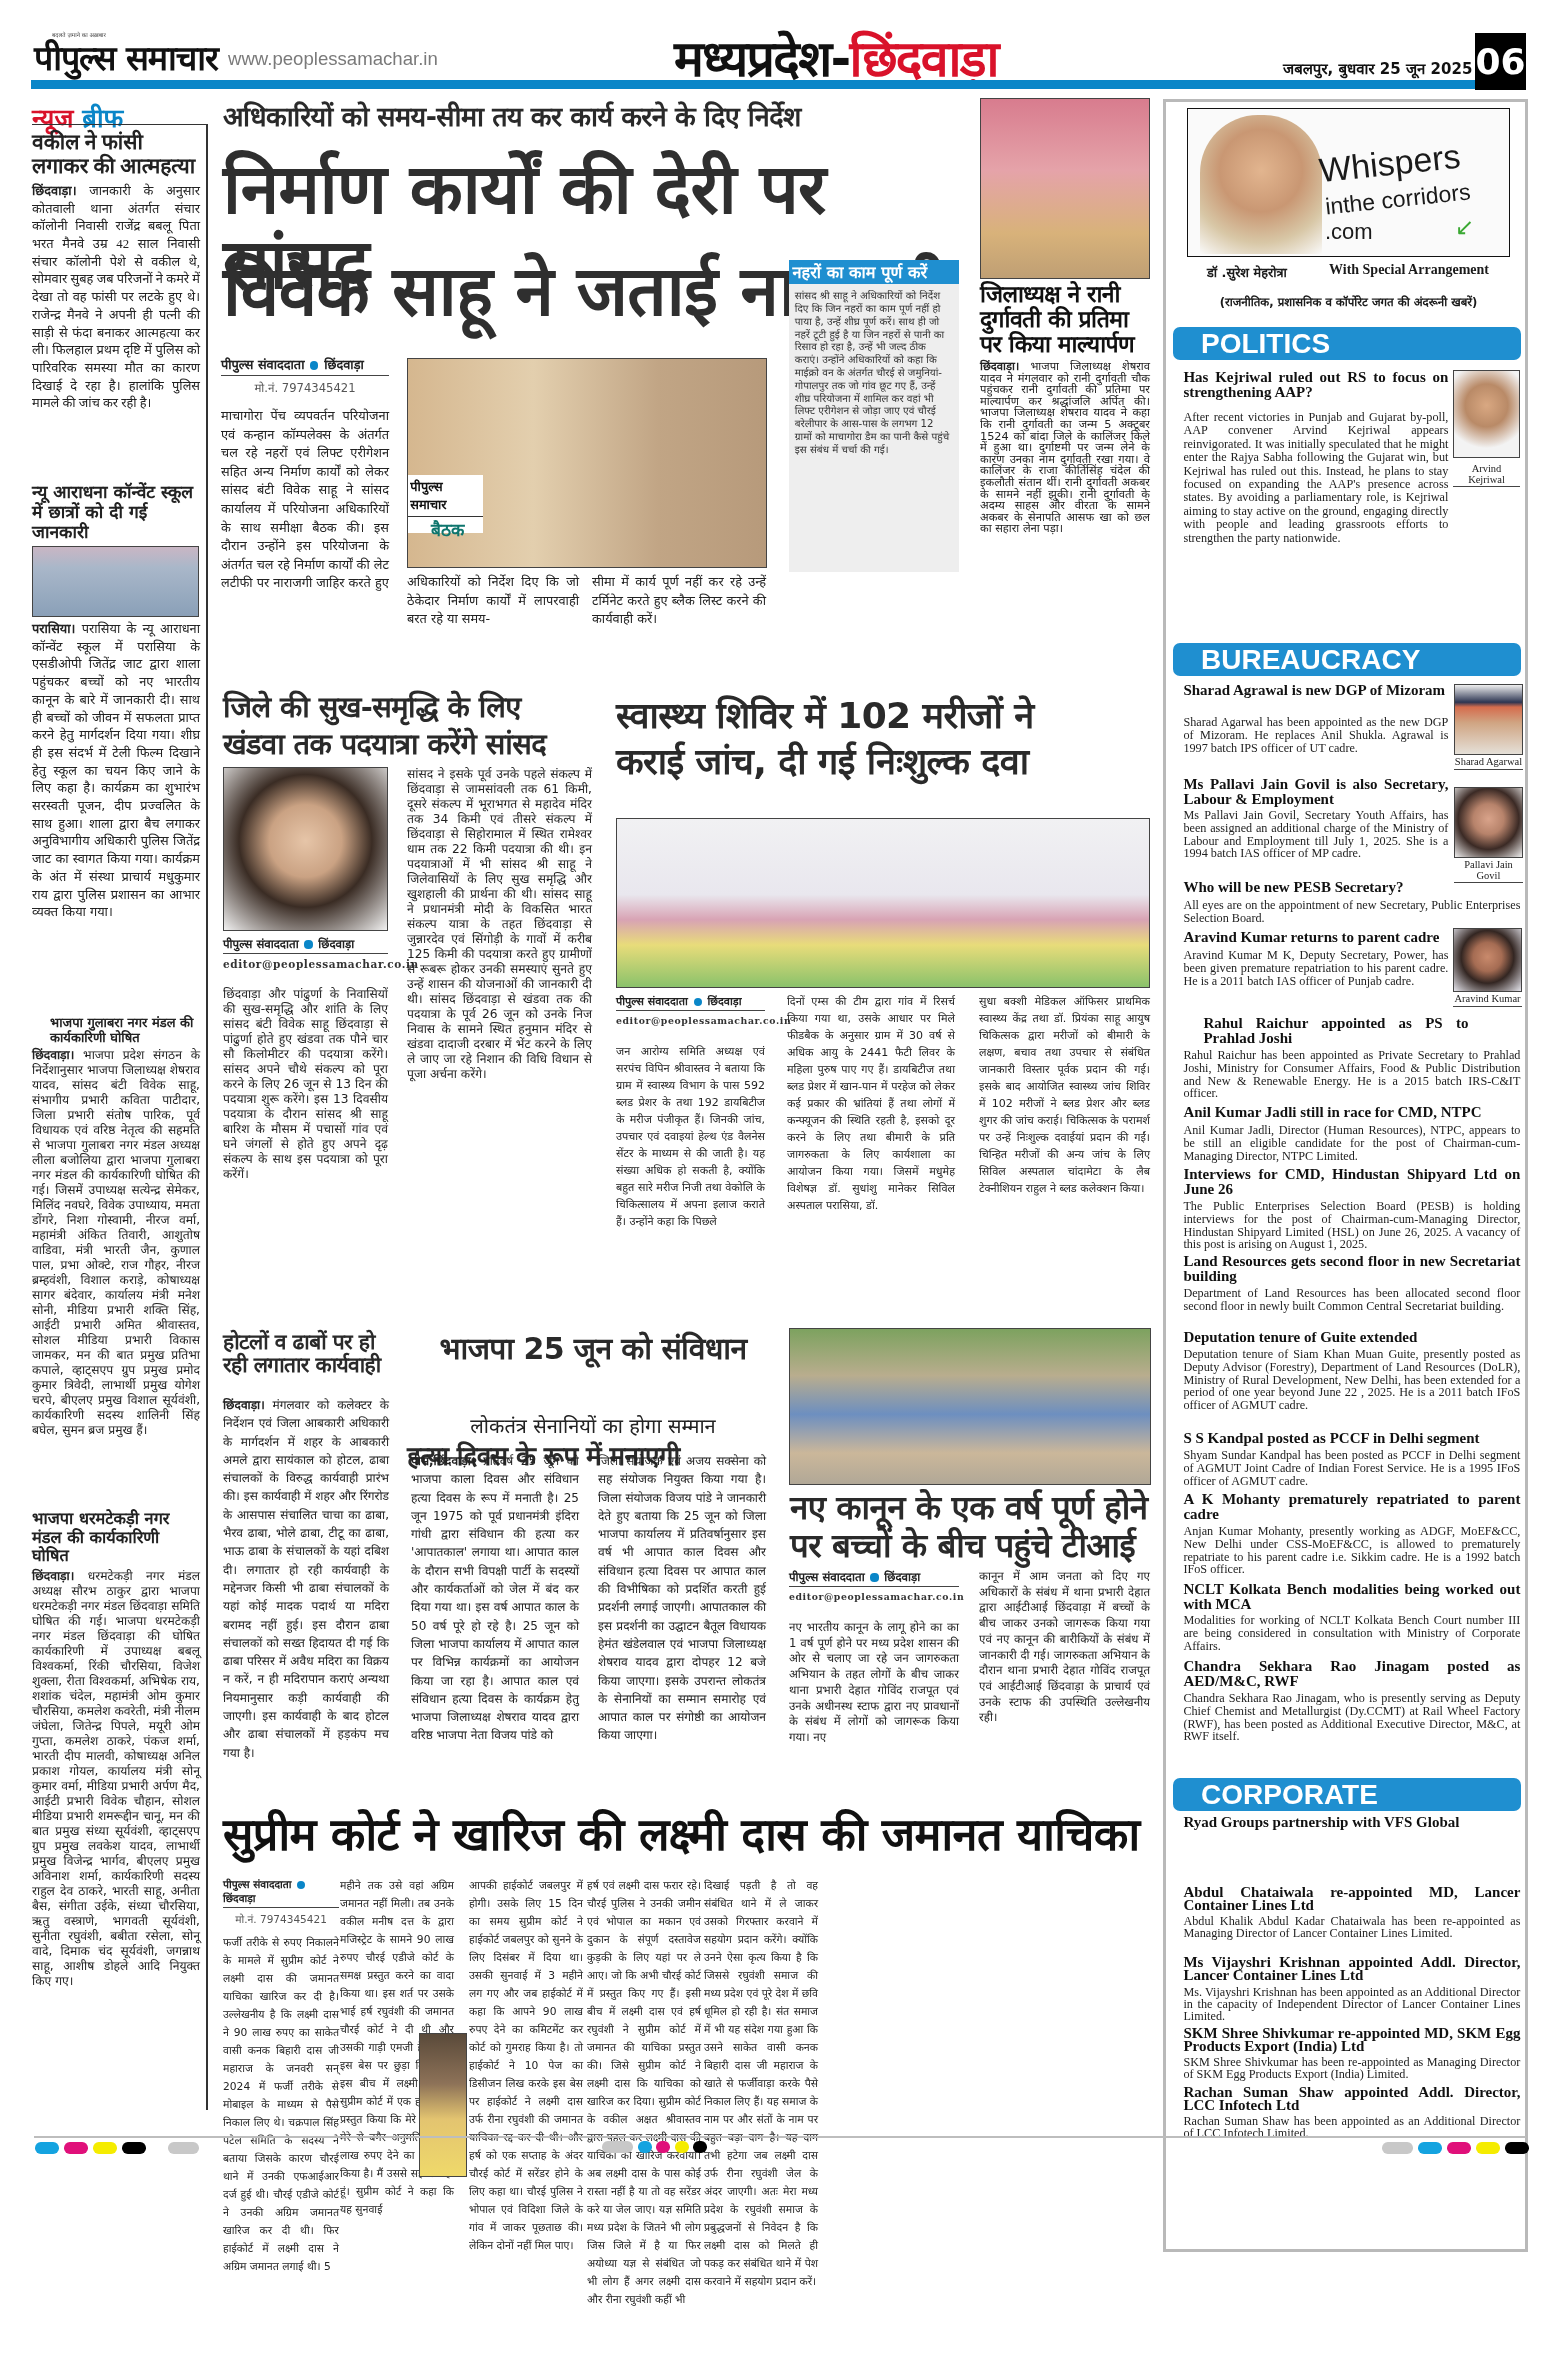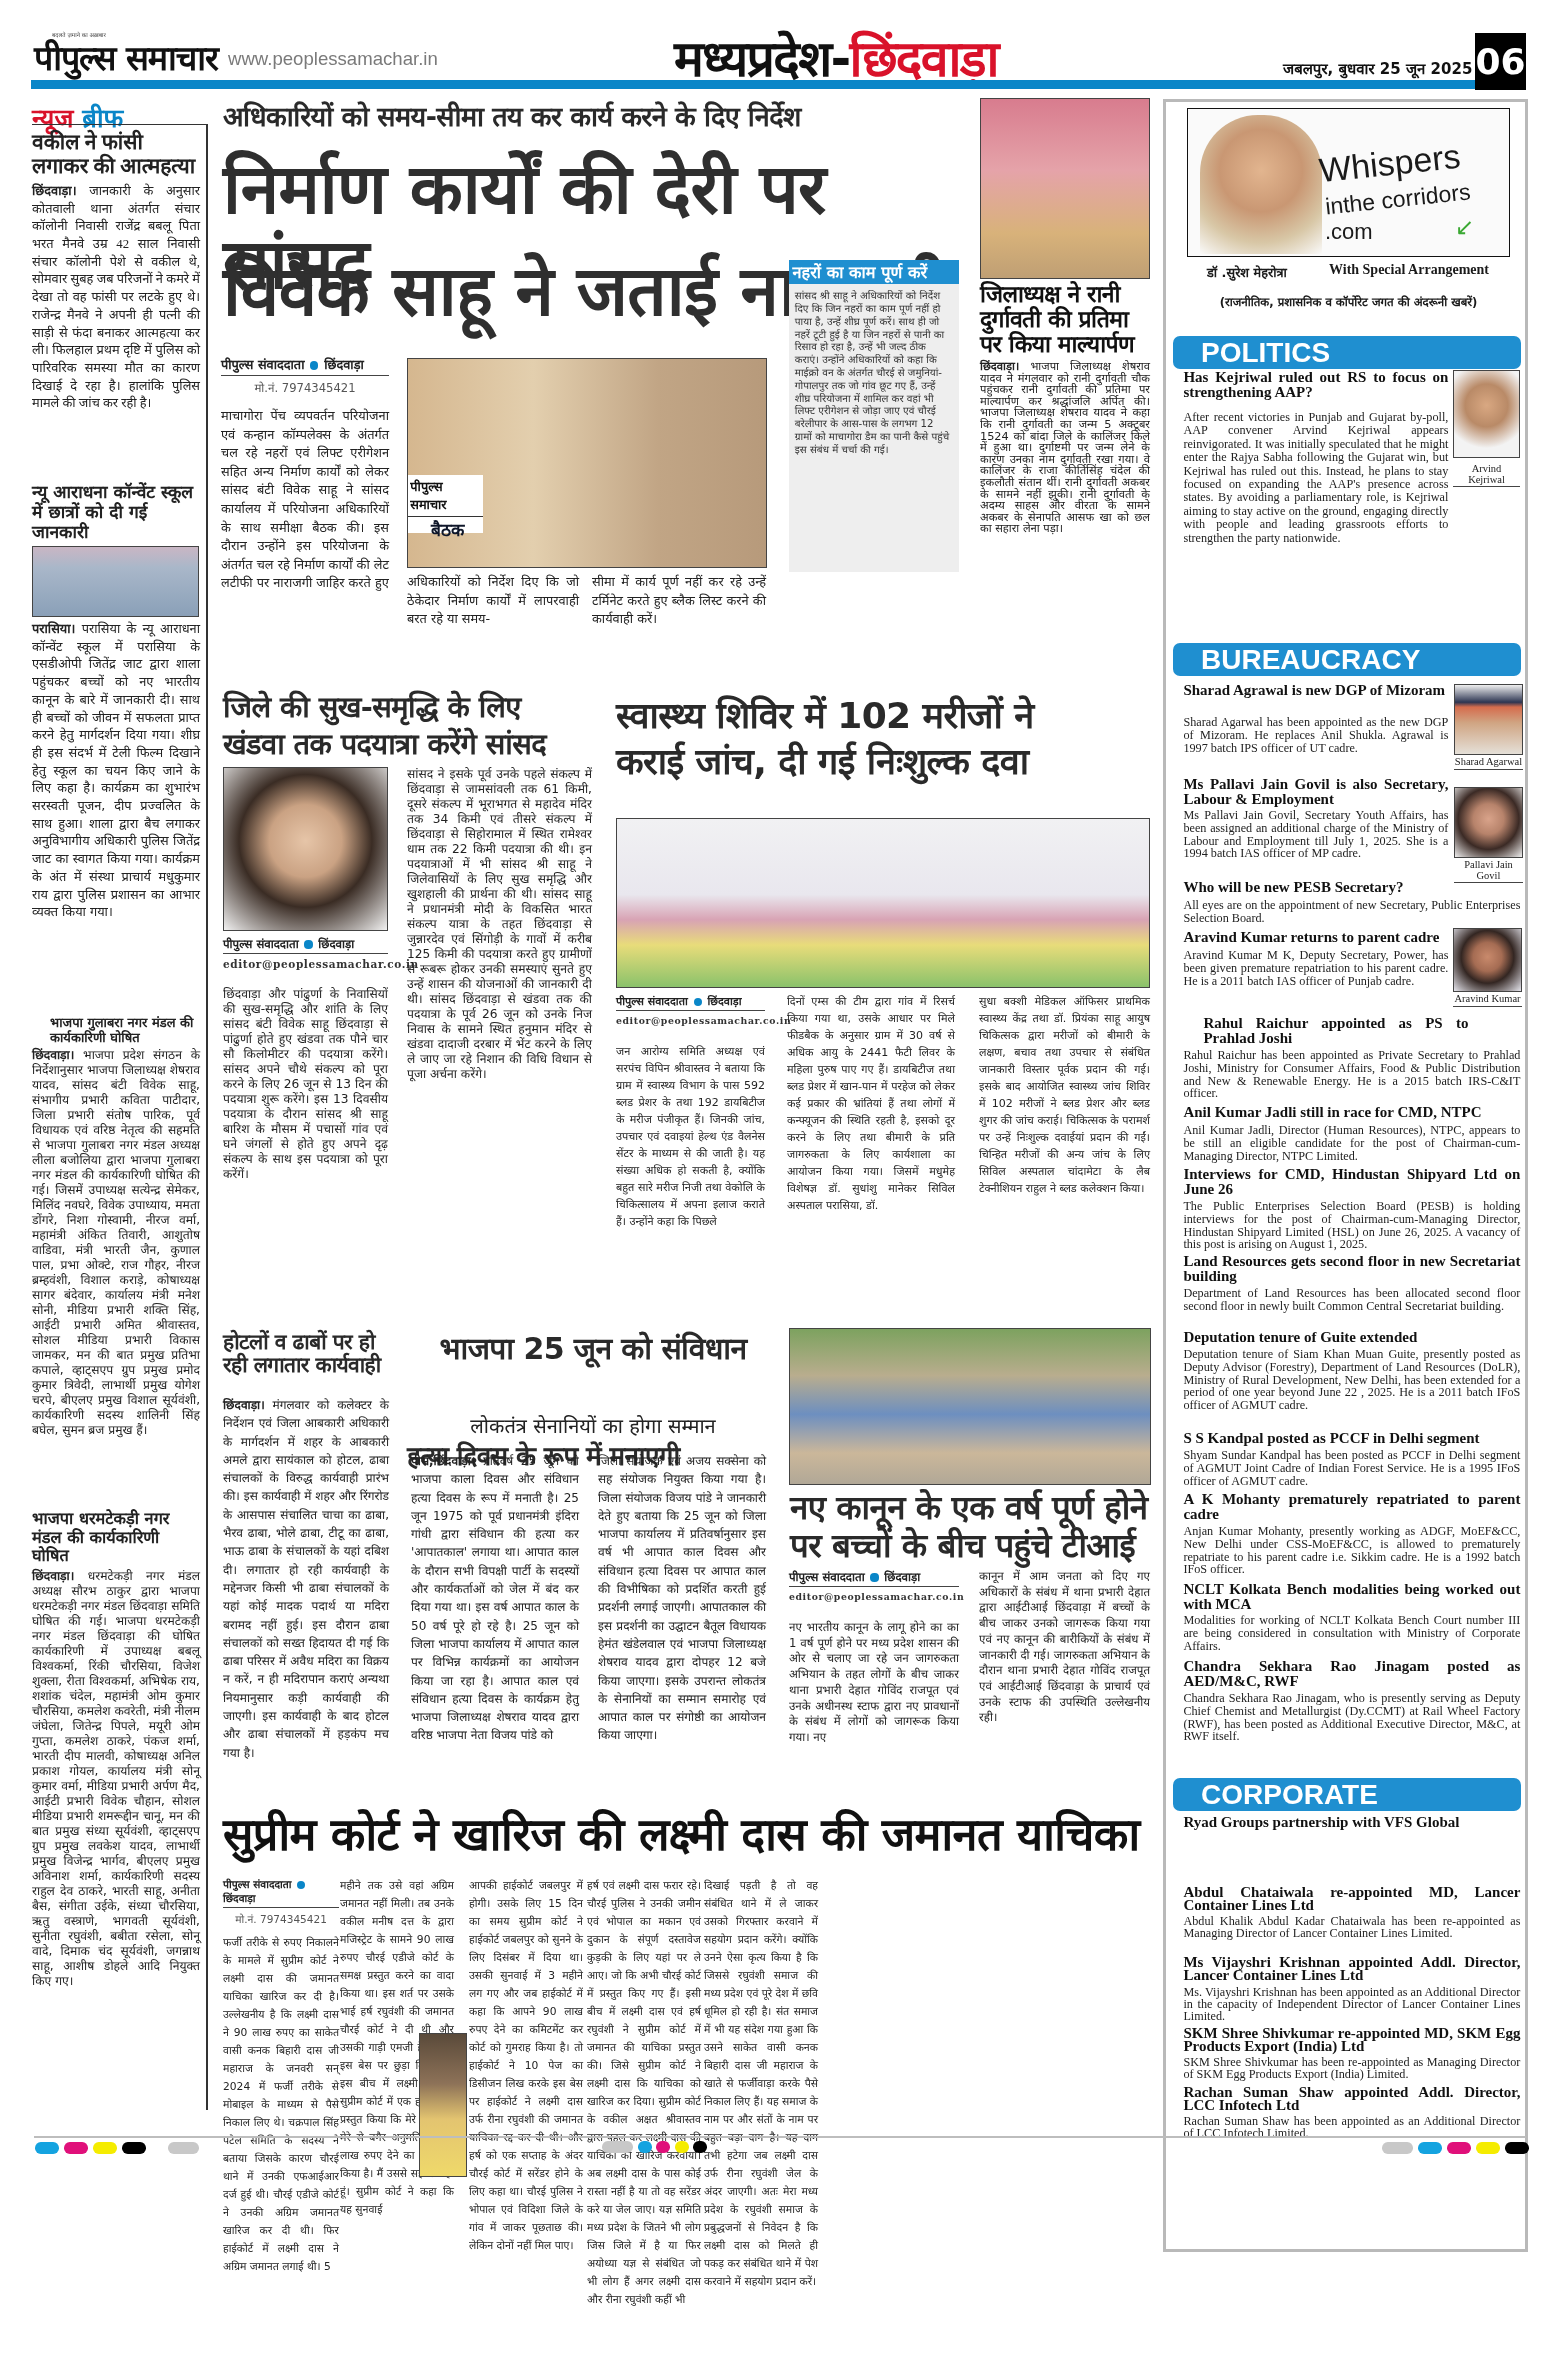--- a/index.html
+++ b/index.html
@@ -98,21 +98,21 @@
 
 <div class="abs" style="left:221px; top:355px; width:168px;">
   <div class="byline"><span>पीपुल्स संवाददाता</span><span class="dot"></span><span>छिंदवाड़ा</span></div>
   <div class="contact">मो.नं. 7974345421</div>
 </div>
 <div class="abs body-text" style="left:221px; top:407px; width:168px; font-size:12.8px; line-height:18.6px;">माचागोरा पेंच व्यपवर्तन परियोजना एवं कन्हान कॉम्पलेक्स के अंतर्गत चल रहे नहरों एवं लिफ्ट एरीगेशन सहित अन्य निर्माण कार्यों को लेकर सांसद बंटी विवेक साहू ने सांसद कार्यालय में परियोजना अधिकारियों के साथ समीक्षा बैठक की। इस दौरान उन्होंने इस परियोजना के अंतर्गत चल रहे निर्माण कार्यों की लेट लटीफी पर नाराजगी जाहिर करते हुए</div>
 
 <div class="photo abs" style="left:407px; top:358px; width:360px; height:210px; background:linear-gradient(90deg,#d5b78f 0%,#e3cfae 35%,#c1a585 70%,#b79a7b 100%);">
   <div class="abs" style="left:0; top:116px; width:75px; height:58px; background:#fff;">
     <div style="font-size:12.8px; font-weight:bold; color:#111; padding:2.3px; border-bottom:1.2px solid #333;">पीपुल्स समाचार</div>
-    <div style="font-size:17.4px; font-weight:bold; color:#0f172a; padding-left:23px;">बैठक</div>
+    <div style="font-size:17.4px; font-weight:bold; color:#0f766e; padding-left:23px;">बैठक</div>
   </div>
 </div>
 <div class="abs body-text" style="left:407px; top:573px; width:172px; font-size:12.8px; line-height:18.6px;">अधिकारियों को निर्देश दिए कि जो ठेकेदार निर्माण कार्यों में लापरवाही बरत रहे या समय-</div>
 <div class="abs body-text" style="left:592px; top:573px; width:174px; font-size:12.8px; line-height:18.6px;">सीमा में कार्य पूर्ण नहीं कर रहे उन्हें टर्मिनेट करते हुए ब्लैक लिस्ट करने की कार्यवाही करें।</div>
 
 <div class="abs box-grey" style="left:789px; top:260px; width:170px; height:312px;">
   <div class="box-blue-head">नहरों का काम पूर्ण करें</div>
   <div style="font-size:10.2px; line-height:12.8px; padding:5.8px 5.8px; color:#333;">सांसद श्री साहू ने अधिकारियों को निर्देश दिए कि जिन नहरों का काम पूर्ण नहीं हो पाया है, उन्हें शीघ्र पूर्ण करें। साथ ही जो नहरें टूटी हुई है या जिन नहरों से पानी का रिसाव हो रहा है, उन्हें भी जल्द ठीक कराएं। उन्होंने अधिकारियों को कहा कि माईक्रो वन के अंतर्गत चौरई से जमुनियां-गोपालपुर तक जो गांव छूट गए हैं, उन्हें शीघ्र परियोजना में शामिल कर वहां भी लिफ्ट एरीगेशन से जोड़ा जाए एवं चौरई बरेलीपार के आस-पास के लगभग 12 ग्रामों को माचागोरा डैम का पानी कैसे पहुंचे इस संबंध में चर्चा की गई।</div>
 </div>
 
@@ -177,21 +177,21 @@
     <div class="abs" style="left:11.6px; top:5.8px; width:122px; height:139px; border-radius:58px 58px 0 0; background:radial-gradient(circle at 50% 40%, #e2b58f 0%, #c99773 40%, #d8c7a6 70%, #fafafa 100%);"></div>
     <div class="abs libsans" style="left:131px; top:35px; font-size:34px; color:#1a1a1a; transform:rotate(-6deg);">Whispers</div>
     <div class="abs libsans" style="left:137px; top:77px; font-size:23px; color:#1a1a1a; transform:rotate(-6deg);">inthe corridors</div>
     <div class="abs libsans" style="left:137px; top:110px; font-size:22px; color:#1a1a1a;">.com</div>
     <div class="abs" style="left:267px; top:105px; font-size:23px; color:#3aa832;">↙</div>
   </div>
   <div class="abs" style="left:41px; top:161px; font-size:12.8px; font-weight:bold;">डॉ .सुरेश मेहरोत्रा</div>
   <div class="abs lib" style="left:163px; top:160px; font-size:14px; font-weight:bold;">With Special Arrangement</div>
   <div class="abs" style="left:21px; top:192px; width:323px; font-size:11.6px; font-weight:bold; text-align:center;">(राजनीतिक, प्रशासनिक व कॉर्पोरेट जगत की अंदरूनी खबरें)</div>
 
-  <div class="abs cat-banner" style="left:7px; top:234px; width:348px;">POLITICS</div>
+  <div class="abs cat-banner" style="left:7px; top:225px; width:348px;">POLITICS</div>
   <div class="abs w-head" style="left:17.4px; top:268px; width:265px;">Has Kejriwal ruled out RS to focus on strengthening AAP?</div>
   <div class="abs photo" style="left:287px; top:268px; width:67px; height:88px; background:radial-gradient(circle at 50% 40%, #d9a882 0%, #b98a67 35%, #f3f3f3 70%);"></div>
   <div class="abs w-caption" style="left:287px; top:362px; width:67px;">Arvind Kejriwal</div>
   <div class="abs w-text" style="left:17.4px; top:309px; width:265px; line-height:13.4px;">After recent victories in Punjab and Gujarat by-poll, AAP convener Arvind Kejriwal appears reinvigorated. It was initially speculated that he might enter the Rajya Sabha following the Gujarat win, but Kejriwal has ruled out this. Instead, he plans to stay focused on expanding the AAP's presence across states. By avoiding a parliamentary role, is Kejriwal aiming to stay active on the ground, engaging directly with people and leading grassroots efforts to strengthen the party nationwide.</div>
 
   <div class="abs cat-banner" style="left:7px; top:541px; width:348px;">BUREAUCRACY</div>
 
   <div class="abs w-head" style="left:17.4px; top:581px; width:265px;">Sharad Agrawal is new DGP of Mizoram</div>
   <div class="abs w-text" style="left:17.4px; top:614px; width:265px;">Sharad Agarwal has been appointed as the new DGP of Mizoram. He replaces Anil Shukla. Agrawal is 1997 batch IPS officer of UT cadre.</div>
   <div class="abs photo" style="left:288px; top:582px; width:69px; height:71px; background:linear-gradient(180deg,#efefef 0%,#2d3552 25%,#d56c4d 32%,#d0a583 55%,#e5e0d8 100%);"></div>

